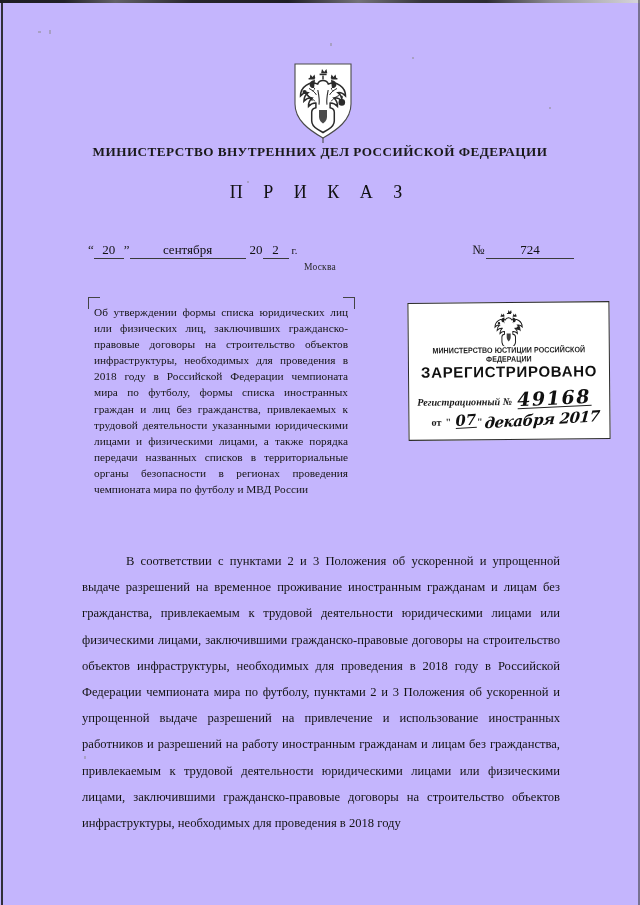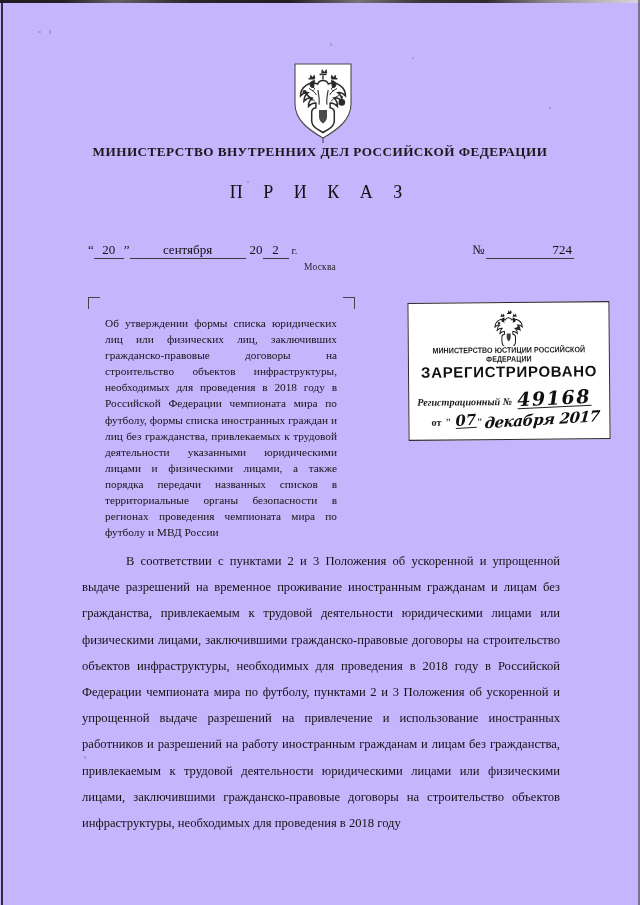--- a/index.html
+++ b/index.html
@@ -119,21 +119,21 @@
   .gsuffix { font-size: 10.5px; margin-left: 3px; }
 
   .num-group {
     position: absolute;
     right: 0; top: 0;
     display: flex;
     align-items: baseline;
     white-space: nowrap;
   }
   .no-sign { font-size: 13px; margin-right: 1px; }
-  .ul-num { min-width: 84px; text-align: right; }
+  .ul-num { min-width: 84px; }
 
   .city {
     position: absolute;
     left: 0; top: 262px;
     width: 640px;
     text-align: center;
     font-size: 9.5px;
     color: #2a2a2a;
     letter-spacing: .2px;
   }
@@ -143,21 +143,21 @@
     position: absolute;
     left: 90px;
     top: 300px;
     width: 262px;
     font-size: 11.3px;
     line-height: 16.1px;
     text-align: justify;
     text-justify: inter-word;
     color: #151515;
   }
-  .title-block p { margin: 15px; }
+  .title-block p { margin: 4px; }
   .bracket {
     position: absolute;
     width: 11px;
     height: 11px;
   }
   .bracket.tl {
     left: 88px; top: 297px;
     border-left: 1.1px solid #444;
     border-top: 1.1px solid #444;
   }

